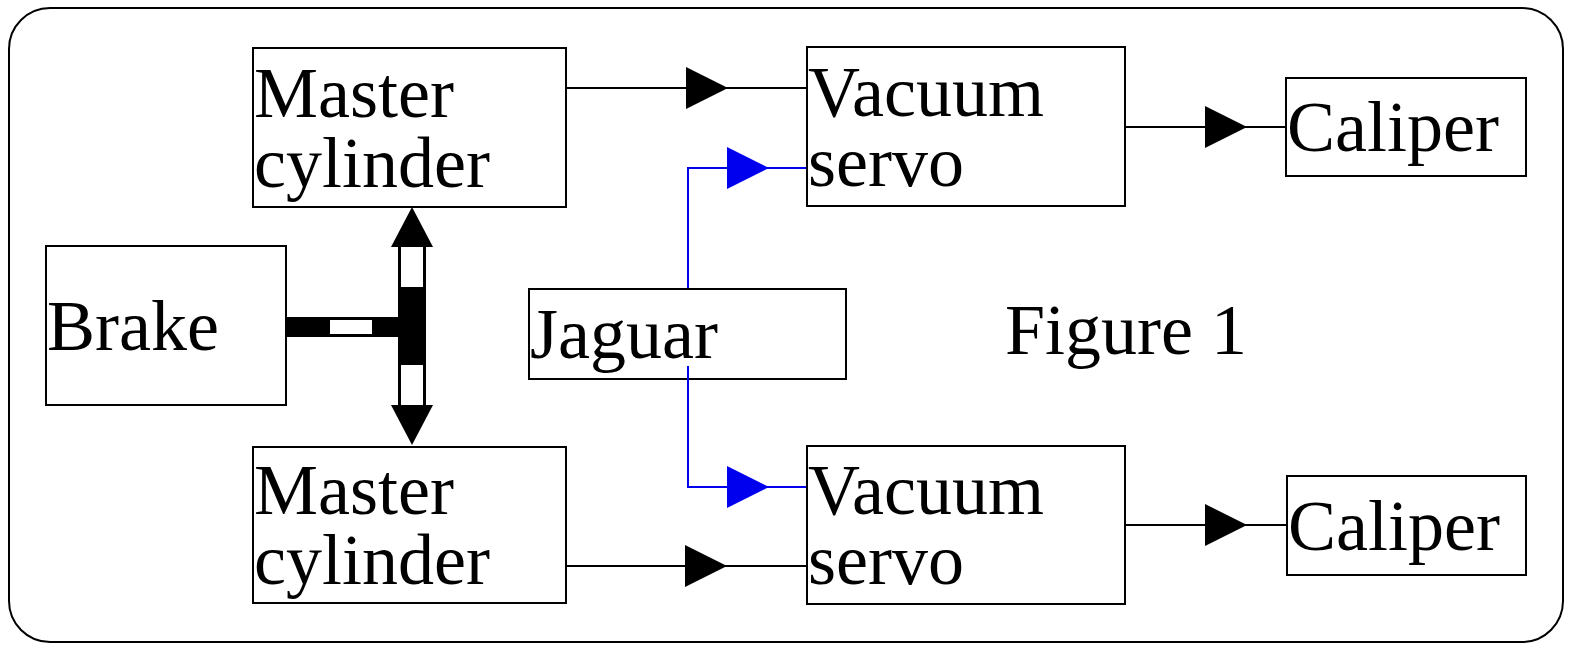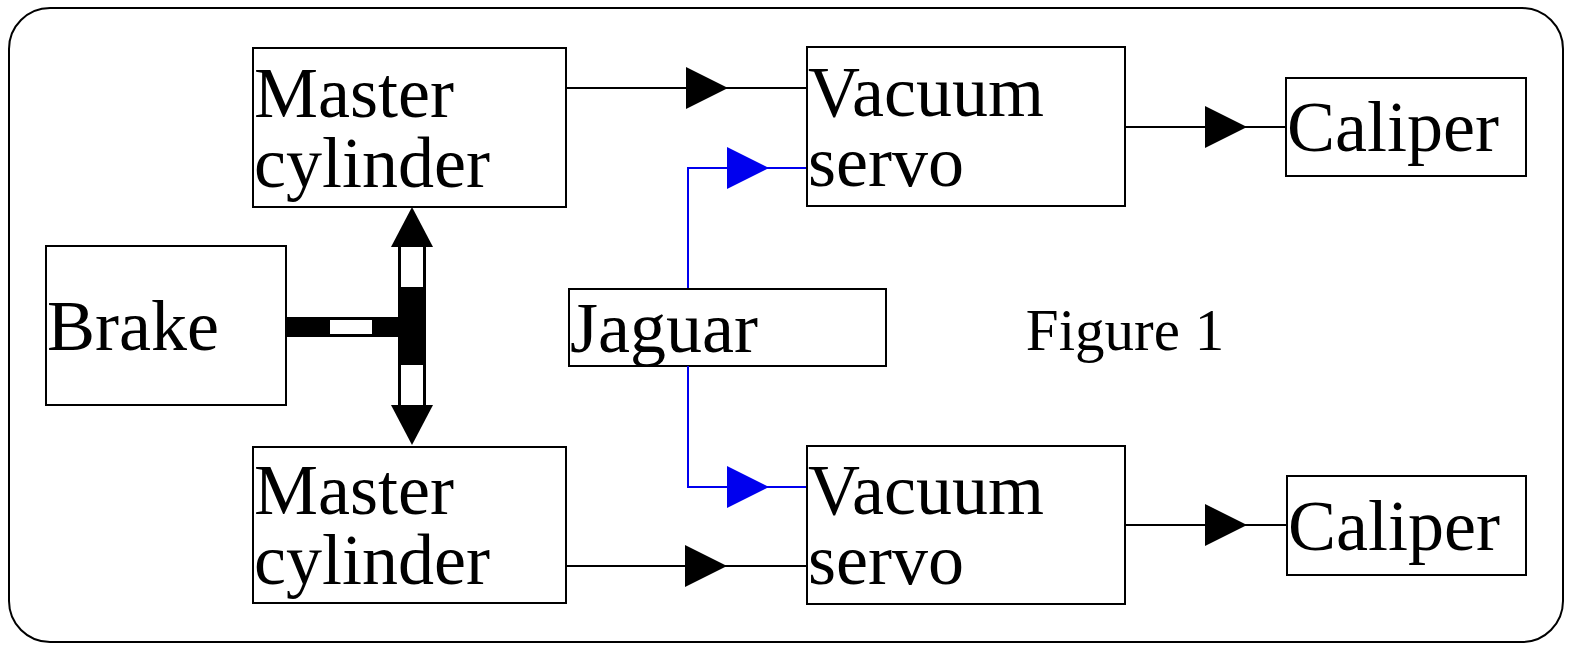--- a/index.html
+++ b/index.html
@@ -34,31 +34,31 @@
     align-items: flex-start;
     justify-content: center;
     text-align: center;
     font-size: 72px;
     line-height: 70px;
     white-space: nowrap;
   }
   .node-mc-top     { left: 252px; top: 47px;  width: 315px; height: 161px; }
   .node-brake      { left: 45px;  top: 245px; width: 242px; height: 161px; gap: 8px; }
   .node-mc-bottom  { left: 252px; top: 446px; width: 315px; height: 158px; }
-  .node-jaguar     { left: 528px; top: 288px; width: 319px; height: 79px; margin-left: 40px;  }
+  .node-jaguar     { left: 528px; top: 288px; width: 319px; height: 92px;  }
   .node-vs-top     { left: 806px; top: 46px;  width: 320px; height: 161px; }
   .node-vs-bottom  { left: 806px; top: 445px; width: 320px; height: 160px; }
   .node-cal-top    { left: 1285px; top: 77px;  width: 242px; height: 100px; }
   .node-cal-bottom { left: 1286px; top: 475px; width: 241px; height: 101px; }
 
   .caption {
     position: absolute;
     left: 1005px; top: 294px;
     width: 240px;
-    font-size: 59px;
+    font-size: 72px;
     line-height: 72px;
     text-align: center;
     white-space: nowrap;
   }
 
   
   .hline { position: absolute; height: 2px; background: #000000; }
   .vline { position: absolute; width: 2px;  background: #000000; }
   .blue-line { background: var(--blue, #0000ee); }
 

